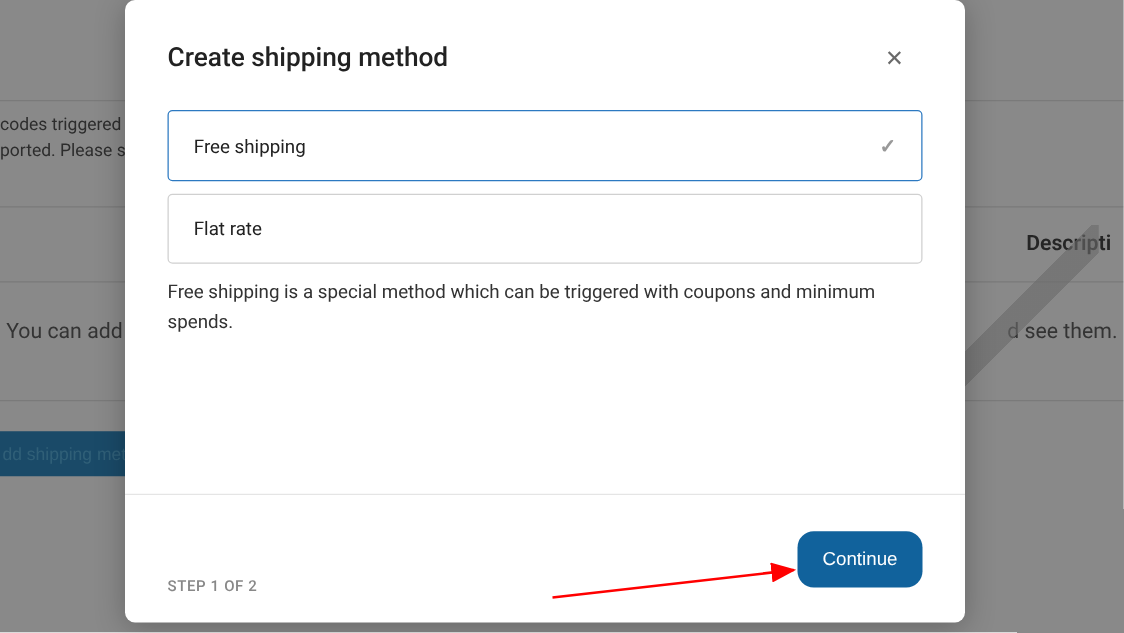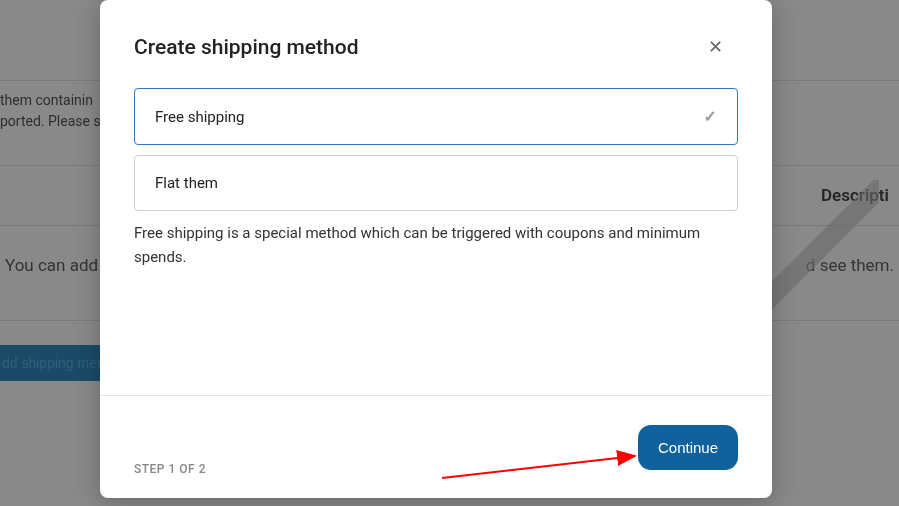--- a/index.html
+++ b/index.html
@@ -173,21 +173,21 @@
       pointer-events: none;
       z-index: 100;
     }
   </style>
 </head>
 <body>
 
 <div class="backdrop">
   <div class="bg-divider d1"></div>
   <div class="bg-text-top">
-    <span>them containin</span><br>
+    <span>codes triggered</span><br>
     <span>ported. Please s</span>
   </div>
   <div class="bg-divider d2"></div>
   <div class="bg-heading-right">Descripti</div>
   <div class="bg-divider d3"></div>
   <div class="bg-text-mid">
     <span>You can add</span>
     <span>d see them.</span>
   </div>
   <div class="bg-diag"></div>
@@ -203,21 +203,21 @@
     <button class="close-btn">
       <span>✕</span>
     </button>
   </div>
   <div class="modal-body">
     <div class="option selected">
       <span>Free shipping</span>
       <span class="check-icon">✓</span>
     </div>
     <div class="option">
-      <span>Flat them</span>
+      <span>Flat rate</span>
     </div>
     <p class="description">Free shipping is a special method which can be triggered with coupons and minimum spends.</p>
   </div>
   <div class="modal-footer">
     <span class="step-label">STEP 1 OF 2</span>
     <button class="continue-btn">Continue</button>
   </div>
 </div>
 
 <svg class="arrow-annotation" viewBox="0 0 210 40">

